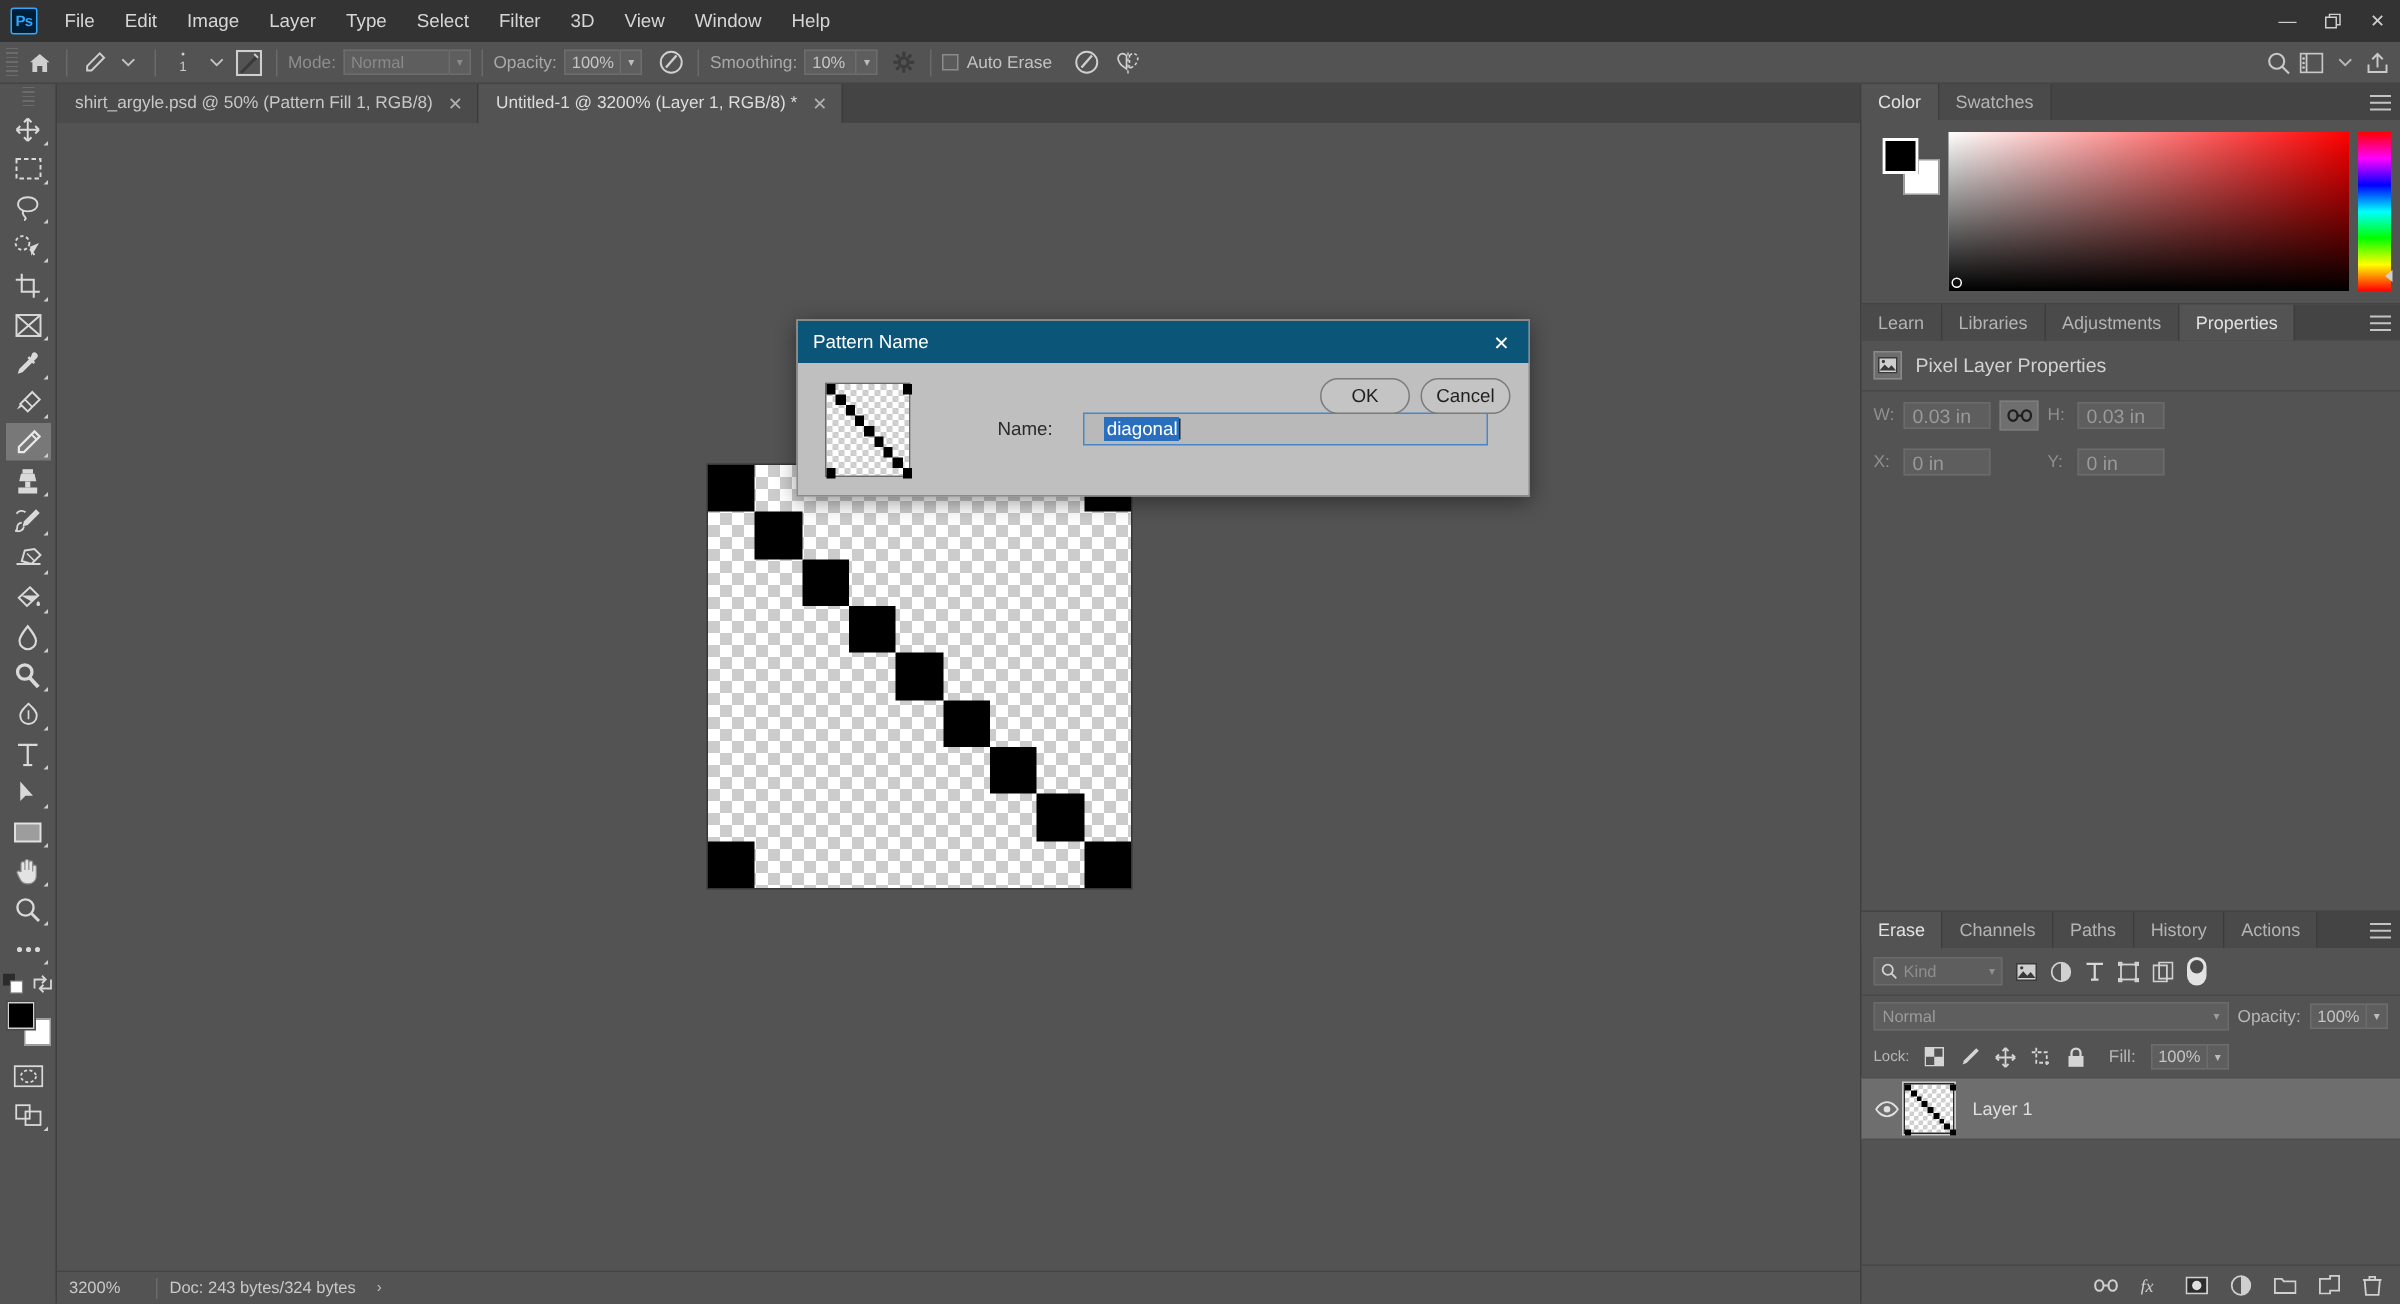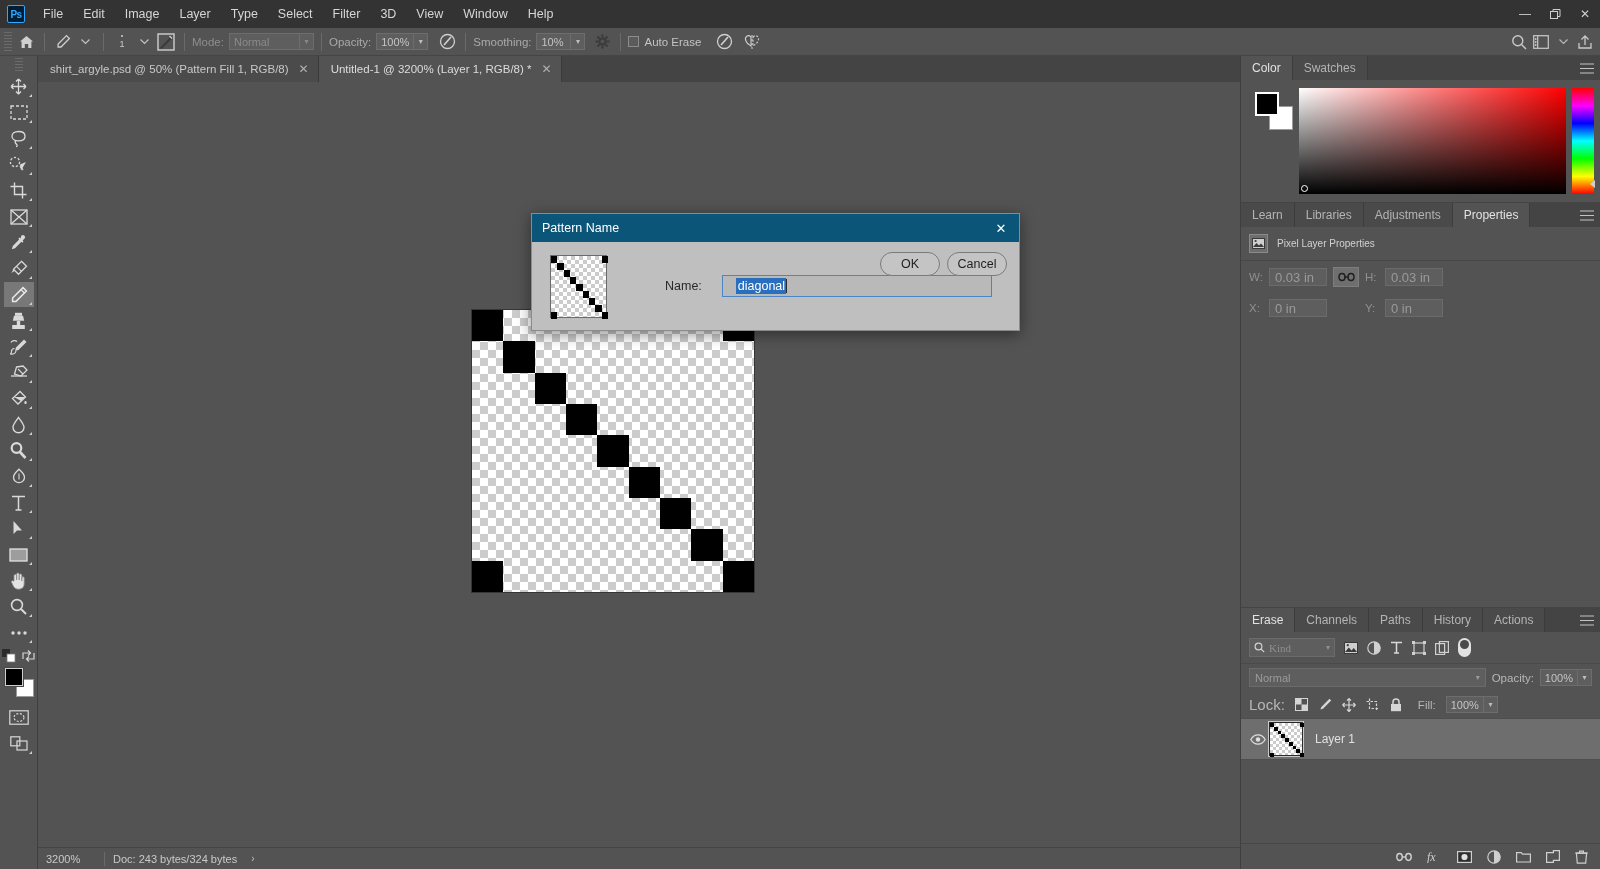--- a/index.html
+++ b/index.html
@@ -185,34 +185,34 @@
     border-top:4px solid transparent;border-bottom:4px solid transparent;
     border-right:5px solid #cfcfcf;
   }
 
   
   .prop-head { display:flex; align-items:center; padding:7px 8px; border-bottom:1px solid #484848;}
   .prop-thumb {
     width:19px;height:19px;background:#6d6d6d;border:1px solid #8a8a8a;
     display:flex;align-items:center;justify-content:center;margin-right:9px;
   }
-  .prop-title { font-size:10px; color:#d2d2d2; }
+  .prop-title { font-size:13px; color:#d2d2d2; }
   .prop-row { display:flex; align-items:center; padding:6px 8px; gap:6px; }
   .plabel { color:#909090; font-size:11.5px; width:14px; }
   .pfield {
     background:#5e5e5e;border:1px solid #6b6b6b;height:18px;width:58px;
     display:flex;align-items:center;padding:0 5px;color:#9a9a9a;font-size:13px;
   }
   .linkbtn {
     width:26px;height:20px;background:#6f6f6f;border:1px solid #7d7d7d;
     display:flex;align-items:center;justify-content:center;color:#2b2b2b;
   }
 
   
-  .filterrow { display:flex; align-items:center; padding:6px 8px; gap:9px;font-family:Liberation Serif, serif; }
+  .filterrow { display:flex; align-items:center; padding:6px 8px; gap:9px; }
   .kindsel {
     display:flex;align-items:center;background:#5e5e5e;border:1px solid #6b6b6b;
     height:19px;width:86px;padding:0 4px;color:#8f8f8f;font-size:11px;gap:4px;
   }
   .fi { color:#d0d0d0; display:flex; align-items:center; }
   .toggle-pill {
     width:13px;height:19px;border-radius:7px;background:#e2e2e2;position:relative;
   }
   .toggle-pill:after{content:"";position:absolute;left:2px;top:2px;width:9px;height:9px;border-radius:50%;background:#4b4b4b;}
   .blendrow { display:flex;align-items:center;padding:4px 8px;gap:6px;border-top:1px solid #4a4a4a;}
@@ -803,21 +803,21 @@
                 <span style="font-size:8px">▾</span>
               </div>
               <span style="color:#b7b7b7;font-size:11.5px">Opacity:</span>
               <span class="ob-combo">
                 <span class="val">100%</span>
                 <span class="arrow">▾</span>
               </span>
             </div>
 
             <div class="lockrow">
-              <span style="color:#b7b7b7;font-size:15px">Lock:</span>
+              <span style="color:#b7b7b7;font-size:10px">Lock:</span>
               <span>
                 <svg width="13" height="13" viewBox="0 0 13 13">
                     <rect x="0.5" y="0.5" width="12" height="12" fill="none" stroke="#d5d5d5" stroke-width="1"></rect>
                     <rect x="0.5" y="0.5" width="6" height="6" fill="#d5d5d5"></rect>
                     <rect x="6.5" y="6.5" width="6" height="6" fill="#d5d5d5"></rect>
                   </svg>
               </span>
               <span>
                 <svg width="14" height="14" viewBox="0 0 14 14">
                     <path d="M11.5 0.8l1.7 1.7-8.2 8.2-2.6 0.9 0.9-2.6z" fill="#d5d5d5"></path>

